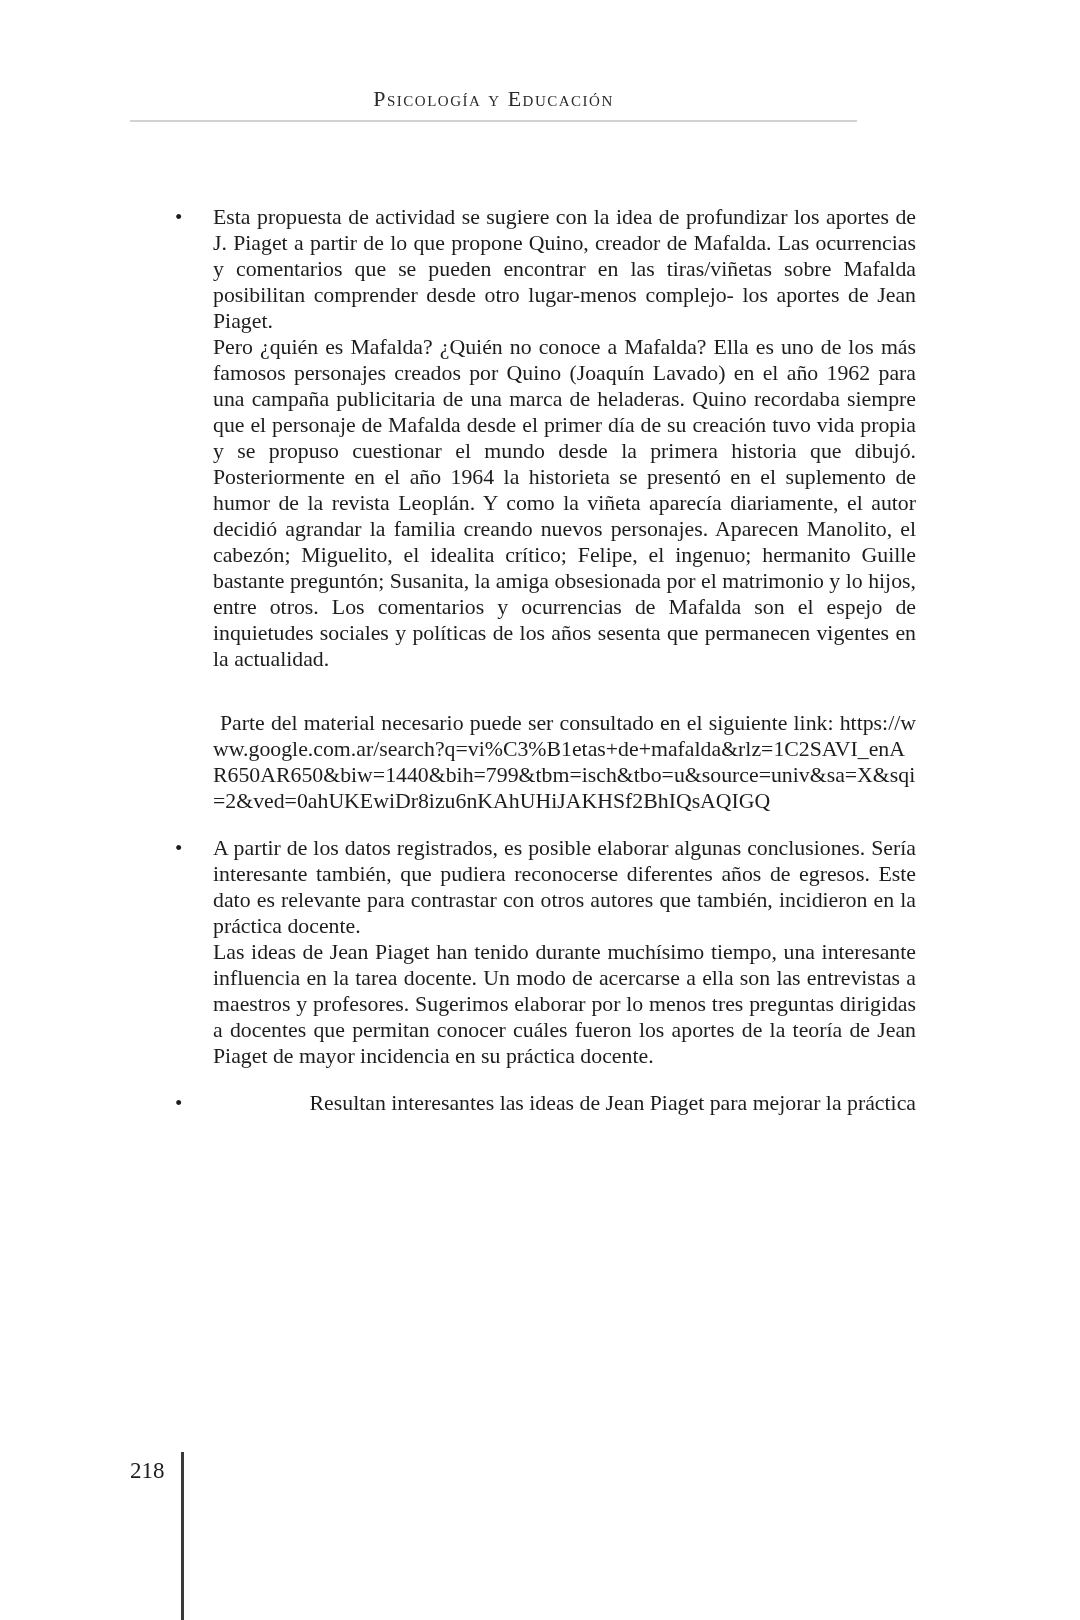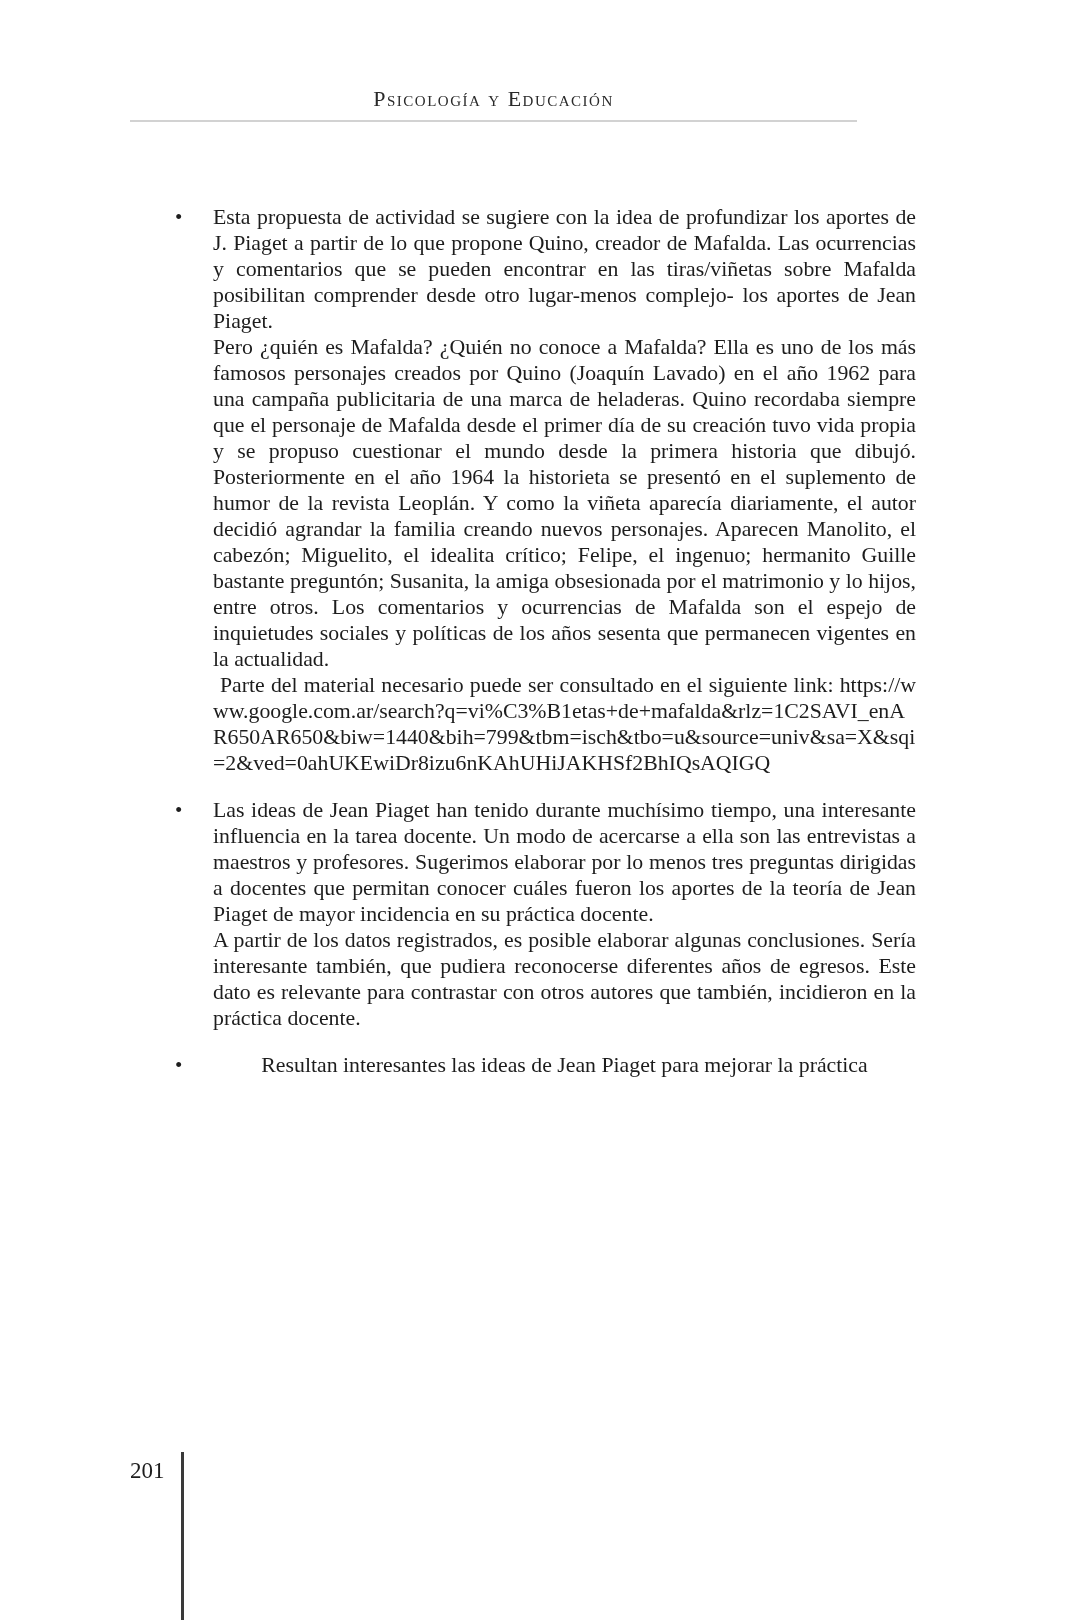--- a/index.html
+++ b/index.html
@@ -67,23 +67,24 @@
   }
   .content p {
     margin: 0;
     font-size: 21.8px;
     line-height: 26px;
     text-align: justify;
     color: #1d1d1d;
   }
   .content p.indent-slight {
     text-indent: 7px;
+    margin-top: 38px;
   }
   .content p.single-line {
-    text-align: center;
+    text-align: right;
   }
   .url-text {
     word-break: break-all;
   }
   .footer-page-number {
     position: absolute;
     top: 1458px;
     left: 130px;
     font-size: 23px;
     color: #1d1d1d;
@@ -112,27 +113,27 @@
 
     <div class="bullet-item">
       <span class="bullet-marker">•</span>
       <p>Esta propuesta de actividad se sugiere con la idea de profundizar los aportes de J. Piaget a partir de lo que propone Quino, creador de Mafalda. Las ocurrencias y comentarios que se pueden encontrar en las tiras/viñetas sobre Mafalda posibilitan comprender desde otro lugar-menos complejo- los aportes de Jean Piaget.</p>
       <p>Pero ¿quién es Mafalda? ¿Quién no conoce a Mafalda? Ella es uno de los más famosos personajes creados por Quino (Joaquín Lavado) en el año 1962 para una campaña publicitaria de una marca de heladeras. Quino recordaba siempre que el personaje de Mafalda desde el primer día de su creación tuvo vida propia y se propuso cuestionar el mundo desde la primera historia que dibujó. Posteriormente en el año 1964 la historieta se presentó en el suplemento de humor de la revista Leoplán. Y como la viñeta aparecía diariamente, el autor decidió agrandar la familia creando nuevos personajes. Aparecen Manolito, el cabezón; Miguelito, el idealita crítico; Felipe, el ingenuo; hermanito Guille bastante preguntón; Susanita, la amiga obsesionada por el matrimonio y lo hijos, entre otros. Los comentarios y ocurrencias de Mafalda son el espejo de inquietudes sociales y políticas de los años sesenta que permanecen vigentes en la actualidad.</p>
       <p class="indent-slight"><span>Parte del material necesario puede ser consultado en el siguiente link: </span><span class="url-text">https://www.google.com.ar/search?q=vi%C3%B1etas+de+mafalda&amp;rlz=1C2SAVI_enAR650AR650&amp;biw=1440&amp;bih=799&amp;tbm=isch&amp;tbo=u&amp;source=univ&amp;sa=X&amp;sqi=2&amp;ved=0ahUKEwiDr8izu6nKAhUHiJAKHSf2BhIQsAQIGQ</span></p>
     </div>
 
     <div class="bullet-item">
       <span class="bullet-marker">•</span>
+      <p>A partir de los datos registrados, es posible elaborar algunas conclusiones. Sería interesante también, que pudiera reconocerse diferentes años de egresos. Este dato es relevante para contrastar con otros autores que también, incidieron en la práctica docente.</p>
       <p>Las ideas de Jean Piaget han tenido durante muchísimo tiempo, una interesante influencia en la tarea docente. Un modo de acercarse a ella son las entrevistas a maestros y profesores. Sugerimos elaborar por lo menos tres preguntas dirigidas a docentes que permitan conocer cuáles fueron los aportes de la teoría de Jean Piaget de mayor incidencia en su práctica docente.</p>
-      <p>A partir de los datos registrados, es posible elaborar algunas conclusiones. Sería interesante también, que pudiera reconocerse diferentes años de egresos. Este dato es relevante para contrastar con otros autores que también, incidieron en la práctica docente.</p>
     </div>
 
     <div class="bullet-item">
       <span class="bullet-marker">•</span>
       <p class="single-line">Resultan interesantes las ideas de Jean Piaget para mejorar la práctica</p>
     </div>
 
   </div>
 
-  <span class="footer-page-number">201</span>
+  <span class="footer-page-number">218</span>
   <div class="footer-vertical-rule"></div>
 
 </div>
 
 </body></html>

